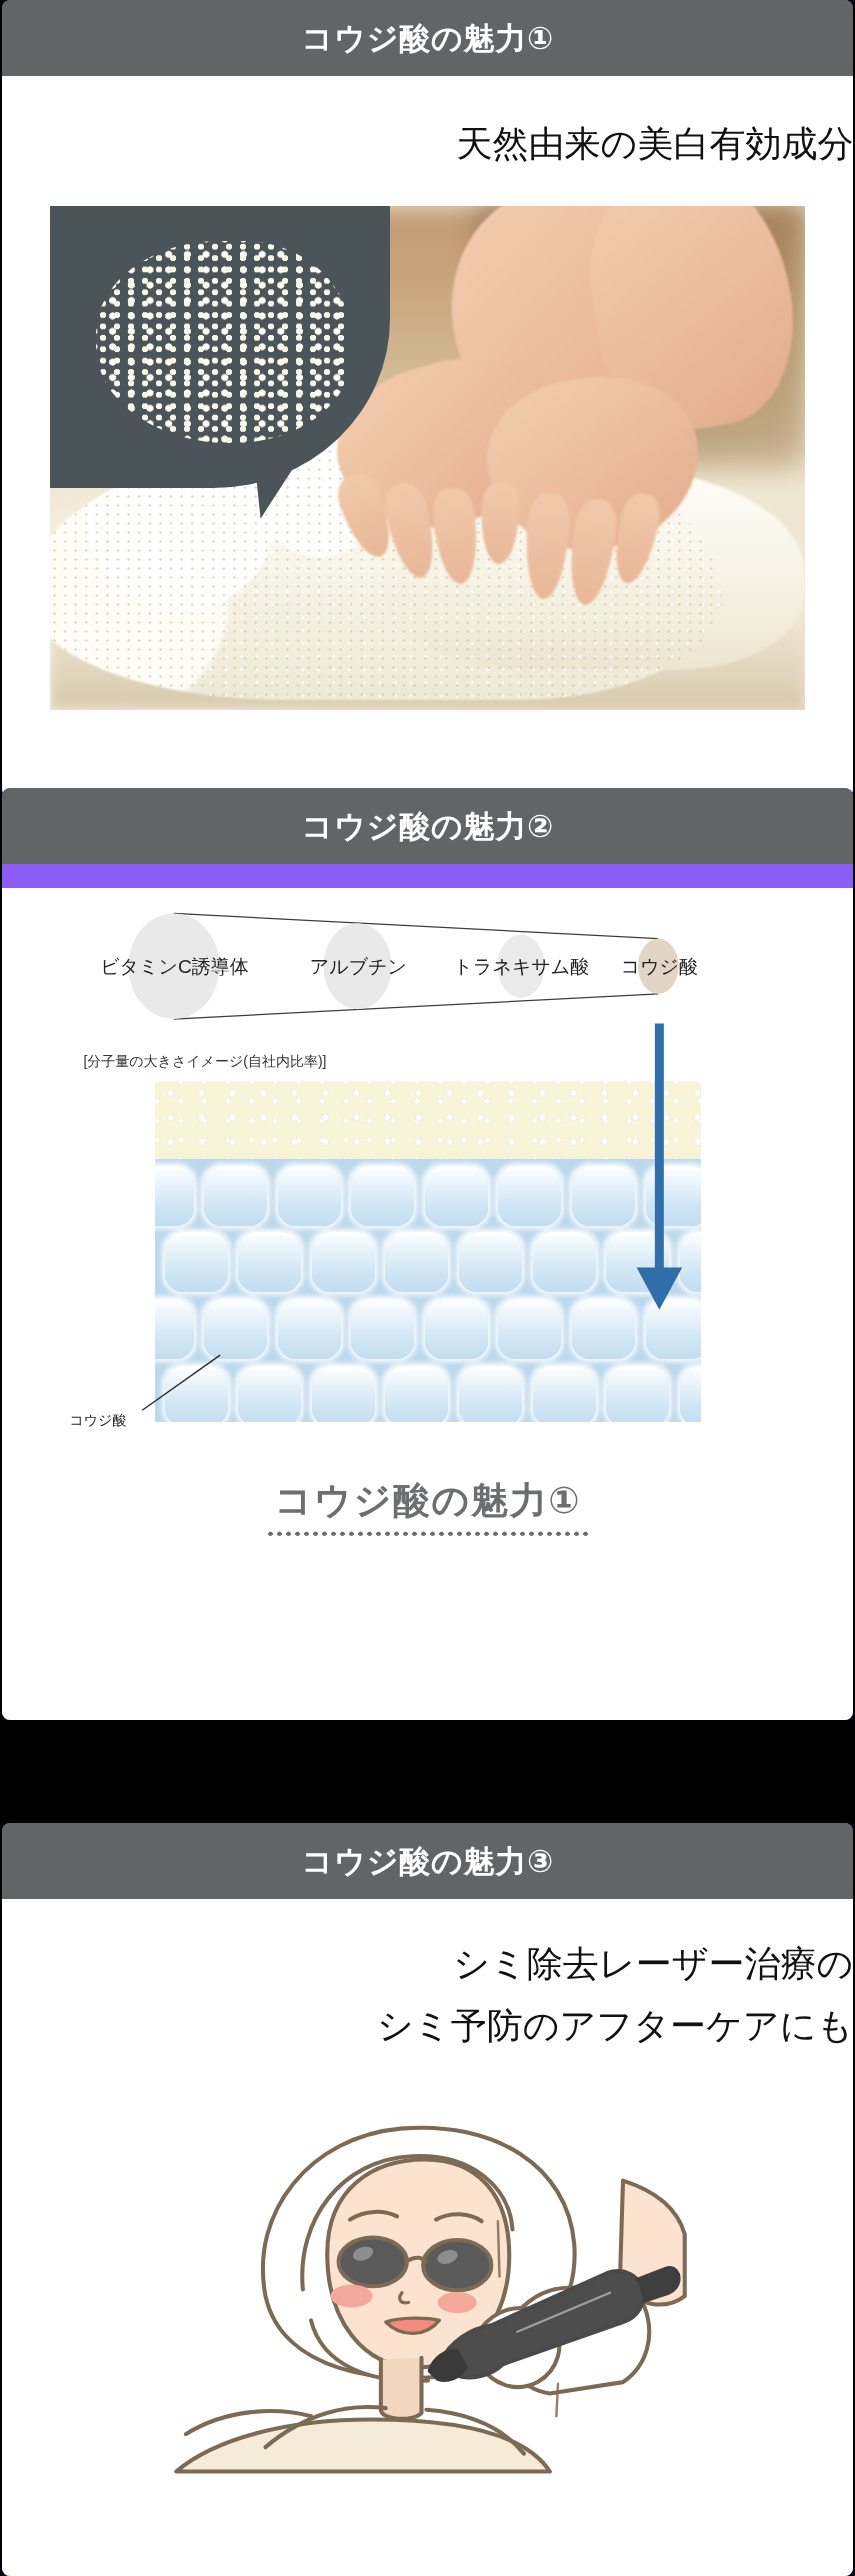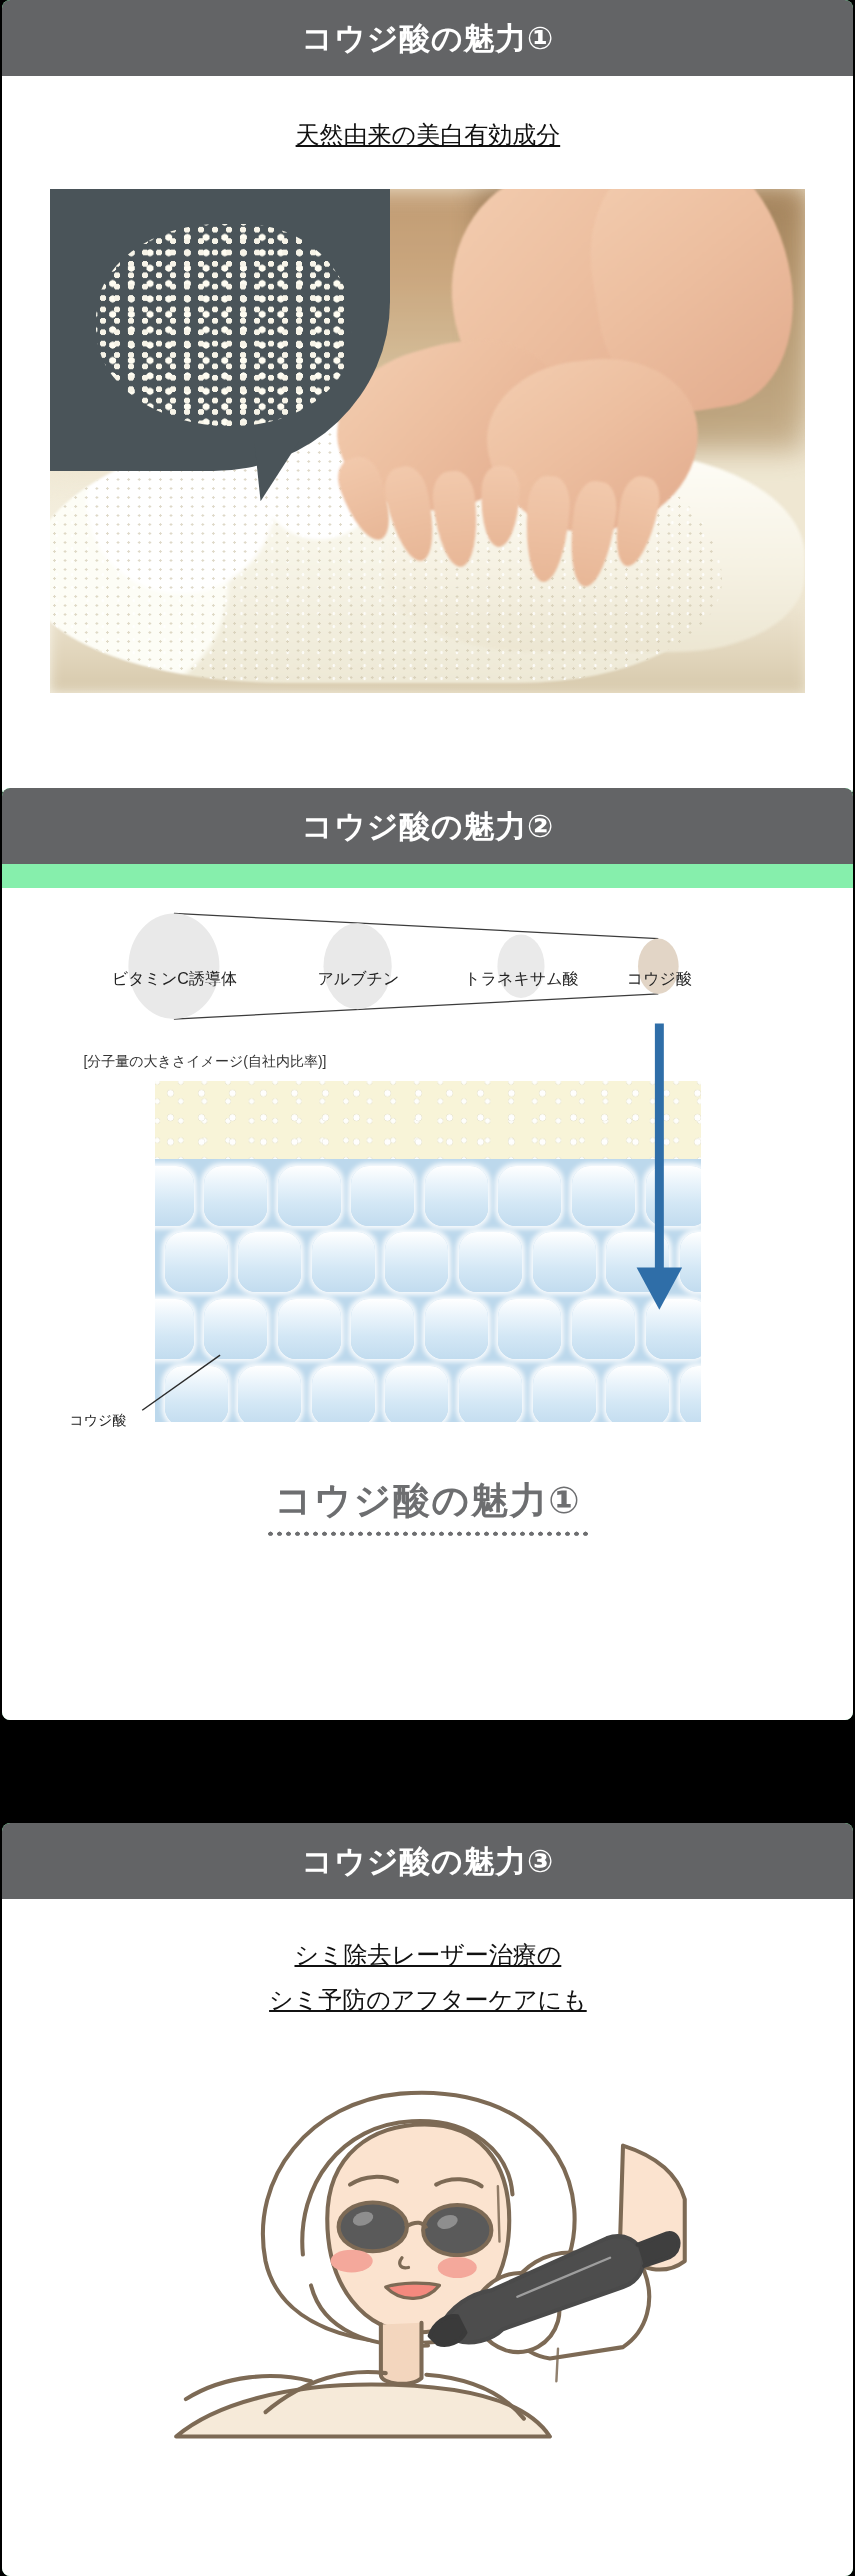--- a/index.html
+++ b/index.html
@@ -7,46 +7,45 @@
     width:855px;height:2576px;
     background:#000000;
     font-family:"Liberation Sans","DejaVu Sans",sans-serif;
     overflow:hidden;
   }
   .page{position:relative;width:855px;height:2576px;background:#000;}
 
   
   .card{
     position:absolute;left:2.4px;width:851px;
-    background:#86efac;
+    background:#8b5cf6;
     border-radius:8.1px;
     overflow:hidden;
   }
   .bar{
     height:76px;
     background:#636466;
     border-radius:8.1px 8.1px 0 0;
     display:flex;align-items:center;justify-content:center;
   }
   .bar-text{
     color:#ffffff;
     font-size:31px;
     font-weight:bold;
     letter-spacing:0.8px;
     line-height:1;
   }
   .body{background:#ffffff;}
 
   .sub{
-    text-align:center;
+    text-align:right;
     color:#111111;
-    font-size:24px;
+    font-size:36px;
     line-height:1.45;
     font-weight:400;
-    text-decoration:underline;
   }
 
   
   .photo{
     position:relative;
     width:755px;height:504px;
     margin:0 auto;
     overflow:hidden;
     background:
       radial-gradient(ellipse 55% 40% at 18% 88%, #fdfdf8 0%, #f4efdf 60%, #efe7d2 100%),
@@ -106,22 +105,22 @@
       radial-gradient(ellipse 40% 46%, #fffdf2 0 46%, rgba(0,0,0,0) 52%);
     background-size:14px 11.4px, 18.7px 15.4px;
     background-position:0 0, 7.3px 5.7px;
     border-radius:48% 42% 46% 52%/46% 50% 44% 48%;
     filter:blur(0.4px);}
 
   
   .cone-wrap{position:relative;width:699px;height:163px;margin:0 auto;}
   .cone-wrap svg{position:absolute;left:0;top:0;}
   .mol-label{
-    position:absolute;text-align:right;color:#222;font-size:16px;line-height:1;
-    transform:translate(-50%,-50%);white-space:nowrap;margin-top:13px;
+    position:absolute;text-align:right;color:#222;font-size:19px;line-height:1;
+    transform:translate(-50%,-50%);white-space:nowrap;
   }
   .cap{
     font-size:14px;color:#333;margin:0 0 0 81px;
   }
 
   .skin{position:relative;width:546px;height:342px;margin:9.8px auto 0;}
   .epi{position:absolute;left:0;top:0;width:100%;height:78px;
     background-color:#f8f4d8;
     background-image:
       radial-gradient(circle, rgba(255,255,255,.95) 2.8px, rgba(216,214,200,.55) 3.4px, rgba(0,0,0,0) 4.1px),

